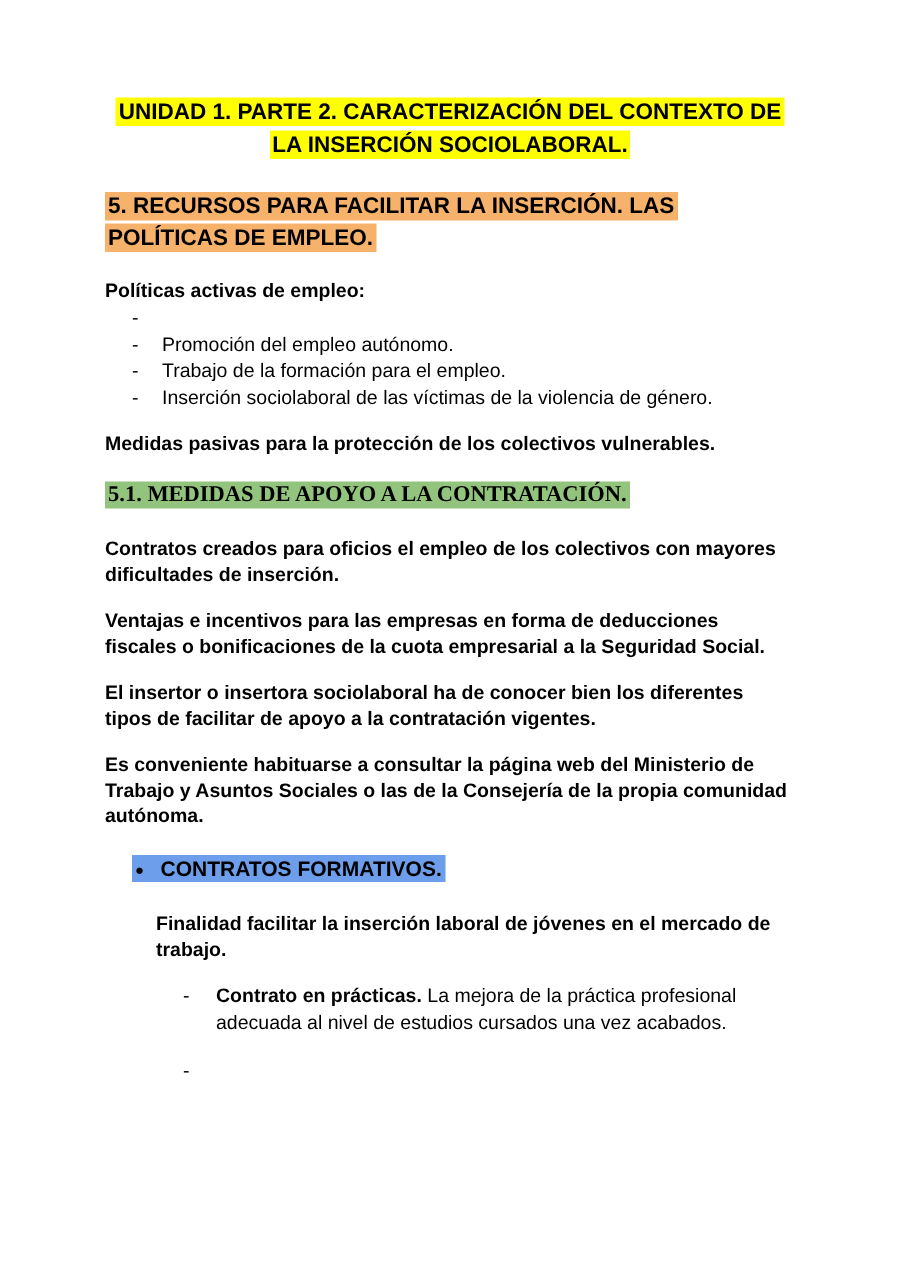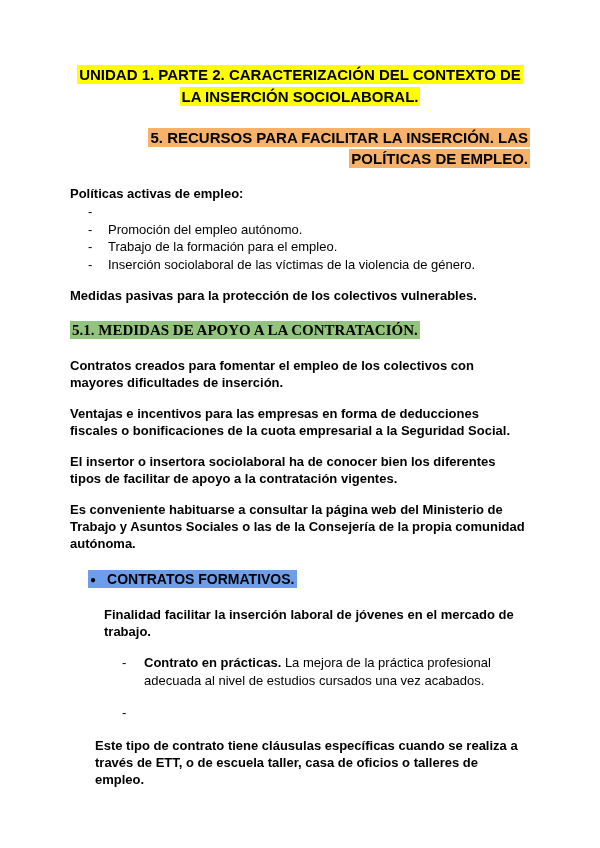--- a/index.html
+++ b/index.html
@@ -36,21 +36,20 @@
     font-weight:700;
     line-height:22px;
     text-align:center;
     margin:0 0 19px 0;
   }
   .section-heading{
     font-size:15px;
     font-weight:700;
     line-height:21px;
     margin:0 0 16px 0;
-    text-align:right;
   }
   .subsection-heading{
     font-size:15px;
     font-weight:700;
     line-height:21px;
     margin:15px 0 16px 0;
   }
   p{
     font-size:13px;
     line-height:17px;
@@ -124,33 +123,32 @@
     <li>
       <span class="dash-marker">-</span>
       <span>Inserción sociolaboral de las víctimas de la violencia de género.</span>
     </li>
   </ul>
 
   <p class="bold">Medidas pasivas para la protección de los colectivos vulnerables.</p>
 
   <h2 class="subsection-heading"><span class="hl hl-green">5.1. MEDIDAS DE APOYO A LA CONTRATACIÓN.</span></h2>
 
-  <p class="bold">Contratos creados para fomentar el empleo de los colectivos con mayores dificultades de inserción.</p>
+  <p class="bold">Contratos creados para oficios el empleo de los colectivos con mayores dificultades de inserción.</p>
   <p class="bold">Ventajas e incentivos para las empresas en forma de deducciones fiscales o bonificaciones de la cuota empresarial a la Seguridad Social.</p>
   <p class="bold">El insertor o insertora sociolaboral ha de conocer bien los diferentes tipos de facilitar de apoyo a la contratación vigentes.</p>
   <p class="bold">Es conveniente habituarse a consultar la página web del Ministerio de Trabajo y Asuntos Sociales o las de la Consejería de la propia comunidad autónoma.</p>
 
   <div class="bullet-heading-line"><span class="hl hl-blue"><span class="bullet-marker">●</span><span>CONTRATOS FORMATIVOS.</span></span></div>
 
   <p class="bold indent-a">Finalidad facilitar la inserción laboral de jóvenes en el mercado de trabajo.</p>
 
   <div class="sub-dash-item">
     <span class="dash-marker">-</span>
     <span><span class="term">Contrato en prácticas.</span> <span>La mejora de la práctica profesional adecuada al nivel de estudios cursados una vez acabados.</span></span>
   </div>
 
   <div class="sub-dash-item">
     <span class="dash-marker">-</span>
   </div>
 
-  <p class="bold indent-b">Este tipo de contrato tiene cláusulas específicas cuando se realiza a través de ETT, o de escuela taller, casa de oficios o talleres de empleo.</p>
 
 </div>
 
 </body></html>

